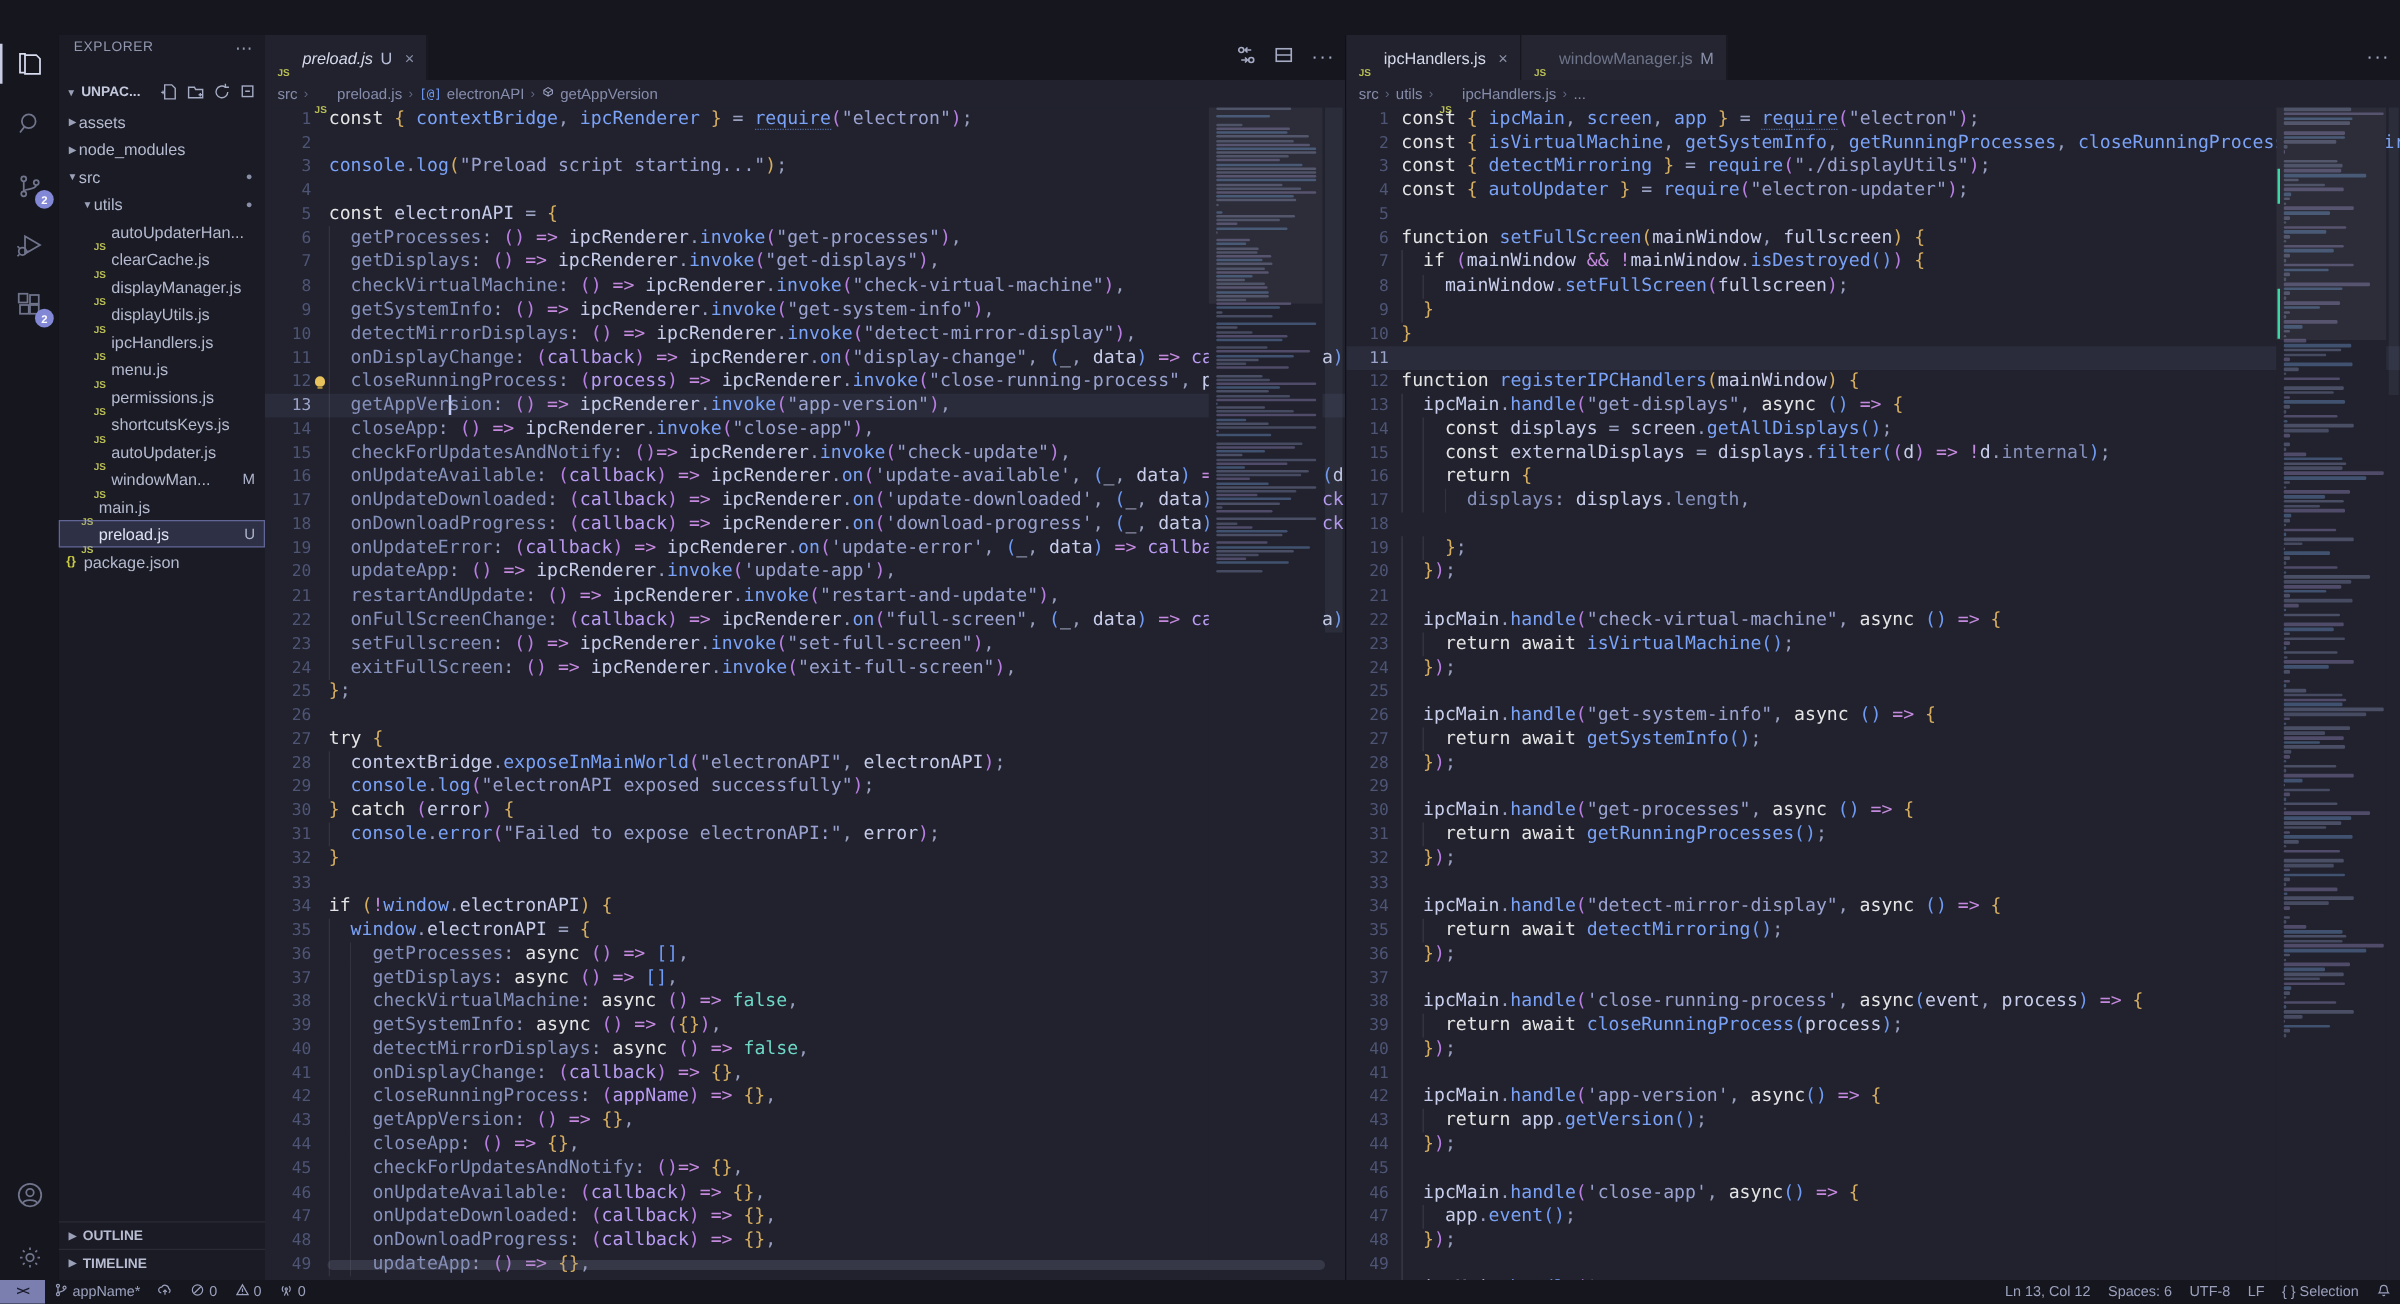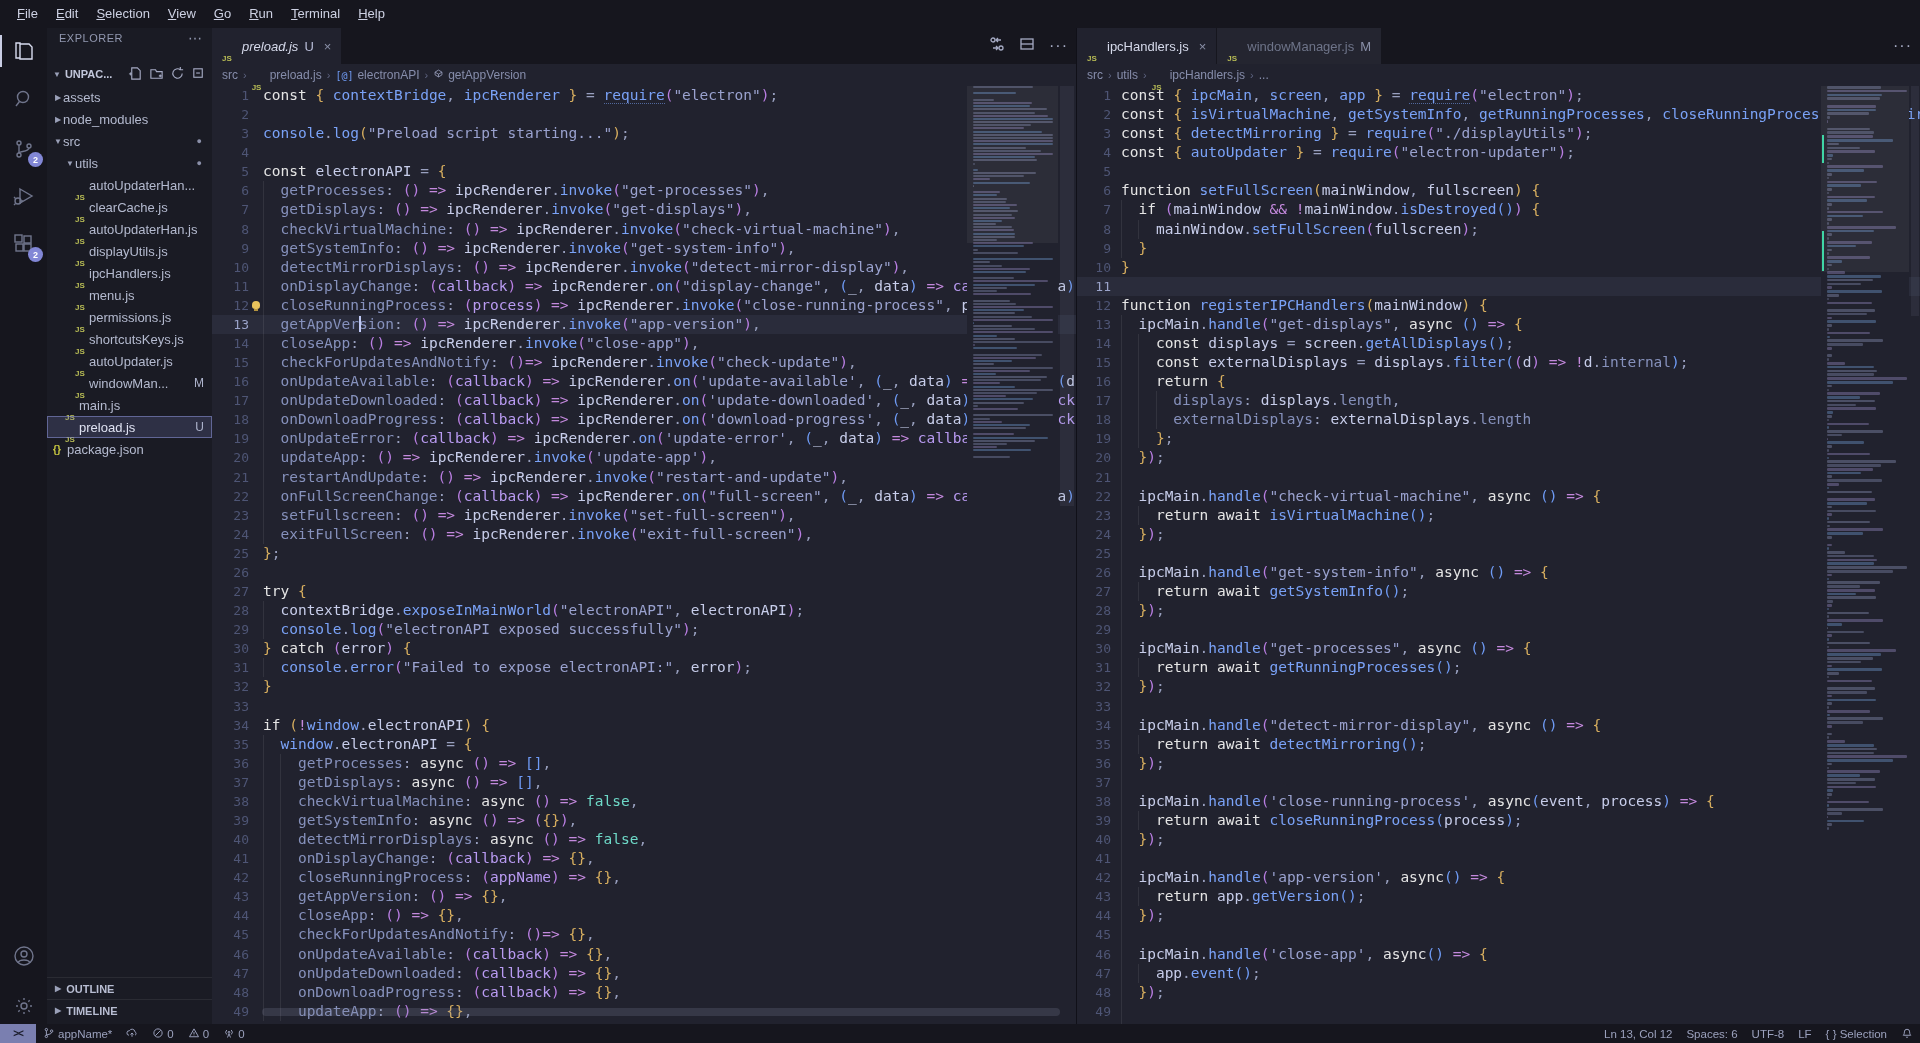--- a/index.html
+++ b/index.html
@@ -102,30 +102,20 @@
   #remote { width:36px; height:19px; background:#7a7fb0; color:#191a28; font-weight:bold; font-size:10px;
     display:flex; align-items:center; justify-content:center; letter-spacing:-1px; }
   .sb-item { display:flex; align-items:center; gap:3px; padding:0 7px; height:19px; cursor:pointer; }
   .sb-item svg { width:12px; height:12px; stroke:currentColor; fill:none; stroke-width:1.3; }
   #sb-right { margin-left:auto; display:flex; align-items:center; }
 </style>
 </head>
 <body>
 
 <div id="window">
-  <div id="menubar">
-      <span class="menu-item">File</span>
-      <span class="menu-item">Edit</span>
-      <span class="menu-item">Selection</span>
-      <span class="menu-item">View</span>
-      <span class="menu-item">Go</span>
-      <span class="menu-item">Run</span>
-      <span class="menu-item">Terminal</span>
-      <span class="menu-item">Help</span>
-    </div>
 
   <div id="activitybar">
     <div class="act-icon active" style="top:3px">
       <svg viewBox="0 0 24 24">
           <path d="M8 5h9l3 3v12h-12z"></path>
           <path d="M8 5v-1h-4v15h4"></path>
         </svg>
     </div>
     <div class="act-icon" style="top:51px">
       <svg viewBox="0 0 24 24">
@@ -221,21 +211,21 @@
         <div class="trow" style="top: 88px; padding-left: 28px;">
           <span class="js-ic">JS</span>
           <span style="overflow:hidden;white-space:nowrap">autoUpdaterHan...</span>
         </div>
         <div class="trow" style="top: 110px; padding-left: 28px;">
           <span class="js-ic">JS</span>
           <span style="overflow:hidden;white-space:nowrap">clearCache.js</span>
         </div>
         <div class="trow" style="top: 132px; padding-left: 28px;">
           <span class="js-ic">JS</span>
-          <span style="overflow:hidden;white-space:nowrap">autoUpdaterHan.js</span>
+          <span style="overflow:hidden;white-space:nowrap">displayManager.js</span>
         </div>
         <div class="trow" style="top: 154px; padding-left: 28px;">
           <span class="js-ic">JS</span>
           <span style="overflow:hidden;white-space:nowrap">displayUtils.js</span>
         </div>
         <div class="trow" style="top: 176px; padding-left: 28px;">
           <span class="js-ic">JS</span>
           <span style="overflow:hidden;white-space:nowrap">ipcHandlers.js</span>
         </div>
         <div class="trow" style="top: 198px; padding-left: 28px;">
@@ -547,21 +537,21 @@
         <div class="crow"><span class="lnum">8</span><span class="ltext"><span class="ind"></span><span class="ind"></span><span class="tk-o">mainWindow</span><span class="tk-f">.</span><span class="tk-b">setFullScreen</span><span class="tk-g2">(</span><span class="tk-o">fullscreen</span><span class="tk-g2">)</span><span class="tk-f">;</span></span></div>
         <div class="crow"><span class="lnum">9</span><span class="ltext"><span class="ind"></span><span class="tk-g1">}</span></span></div>
         <div class="crow"><span class="lnum">10</span><span class="ltext"><span class="tk-g1">}</span></span></div>
         <div class="crow cur"><span class="lnum">11</span><span class="ltext"></span></div>
         <div class="crow"><span class="lnum">12</span><span class="ltext"><span class="tk-k">function </span><span class="tk-b">registerIPCHandlers</span><span class="tk-g1">(</span><span class="tk-o">mainWindow</span><span class="tk-g1">)</span><span class="tk-f"> </span><span class="tk-g1">{</span></span></div>
         <div class="crow"><span class="lnum">13</span><span class="ltext"><span class="ind"></span><span class="tk-o">ipcMain</span><span class="tk-f">.</span><span class="tk-b">handle</span><span class="tk-g2">(</span><span class="tk-s">"get-displays"</span><span class="tk-f">, </span><span class="tk-k">async </span><span class="tk-g3">()</span><span class="tk-f"> </span><span class="tk-a">=&gt;</span><span class="tk-f"> </span><span class="tk-g1">{</span></span></div>
         <div class="crow"><span class="lnum">14</span><span class="ltext"><span class="ind"></span><span class="ind"></span><span class="tk-k">const </span><span class="tk-o">displays</span><span class="tk-f"> = </span><span class="tk-o">screen</span><span class="tk-f">.</span><span class="tk-b">getAllDisplays</span><span class="tk-g3">()</span><span class="tk-f">;</span></span></div>
         <div class="crow"><span class="lnum">15</span><span class="ltext"><span class="ind"></span><span class="ind"></span><span class="tk-k">const </span><span class="tk-o">externalDisplays</span><span class="tk-f"> = </span><span class="tk-o">displays</span><span class="tk-f">.</span><span class="tk-b">filter</span><span class="tk-g3">(</span><span class="tk-g2">(</span><span class="tk-o">d</span><span class="tk-g2">)</span><span class="tk-f"> </span><span class="tk-a">=&gt;</span><span class="tk-f"> </span><span class="tk-a">!</span><span class="tk-o">d</span><span class="tk-f">.</span><span class="tk-p">internal</span><span class="tk-g3">)</span><span class="tk-f">;</span></span></div>
         <div class="crow"><span class="lnum">16</span><span class="ltext"><span class="ind"></span><span class="ind"></span><span class="tk-k">return </span><span class="tk-g1">{</span></span></div>
         <div class="crow"><span class="lnum">17</span><span class="ltext"><span class="ind"></span><span class="ind"></span><span class="ind"></span><span class="tk-p">displays</span><span class="tk-f">: </span><span class="tk-o">displays</span><span class="tk-f">.</span><span class="tk-p">length</span><span class="tk-f">,</span></span></div>
-        <div class="crow"><span class="lnum">18</span><span class="ltext"><span class="ind"></span><span class="ind"></span><span class="ind"></span><span class="tk-p">externalDisplays</span><span class="tk-f">: </span><span class="tk-o">externalDisplays</span><span class="tk-f">.</span><span class="tk-p">length</span></span></div>
+        <div class="crow"><span class="lnum">18</span></div>
         <div class="crow"><span class="lnum">19</span><span class="ltext"><span class="ind"></span><span class="ind"></span><span class="tk-g1">}</span><span class="tk-f">;</span></span></div>
         <div class="crow"><span class="lnum">20</span><span class="ltext"><span class="ind"></span><span class="tk-g1">}</span><span class="tk-g2">)</span><span class="tk-f">;</span></span></div>
         <div class="crow"><span class="lnum">21</span><span class="ltext"><span class="ind"></span></span></div>
         <div class="crow"><span class="lnum">22</span><span class="ltext"><span class="ind"></span><span class="tk-o">ipcMain</span><span class="tk-f">.</span><span class="tk-b">handle</span><span class="tk-g2">(</span><span class="tk-s">"check-virtual-machine"</span><span class="tk-f">, </span><span class="tk-k">async </span><span class="tk-g3">()</span><span class="tk-f"> </span><span class="tk-a">=&gt;</span><span class="tk-f"> </span><span class="tk-g1">{</span></span></div>
         <div class="crow"><span class="lnum">23</span><span class="ltext"><span class="ind"></span><span class="ind"></span><span class="tk-k">return await </span><span class="tk-b">isVirtualMachine</span><span class="tk-g3">()</span><span class="tk-f">;</span></span></div>
         <div class="crow"><span class="lnum">24</span><span class="ltext"><span class="ind"></span><span class="tk-g1">}</span><span class="tk-g2">)</span><span class="tk-f">;</span></span></div>
         <div class="crow"><span class="lnum">25</span><span class="ltext"><span class="ind"></span></span></div>
         <div class="crow"><span class="lnum">26</span><span class="ltext"><span class="ind"></span><span class="tk-o">ipcMain</span><span class="tk-f">.</span><span class="tk-b">handle</span><span class="tk-g2">(</span><span class="tk-s">"get-system-info"</span><span class="tk-f">, </span><span class="tk-k">async </span><span class="tk-g3">()</span><span class="tk-f"> </span><span class="tk-a">=&gt;</span><span class="tk-f"> </span><span class="tk-g1">{</span></span></div>
         <div class="crow"><span class="lnum">27</span><span class="ltext"><span class="ind"></span><span class="ind"></span><span class="tk-k">return await </span><span class="tk-b">getSystemInfo</span><span class="tk-g3">()</span><span class="tk-f">;</span></span></div>
         <div class="crow"><span class="lnum">28</span><span class="ltext"><span class="ind"></span><span class="tk-g1">}</span><span class="tk-g2">)</span><span class="tk-f">;</span></span></div>

